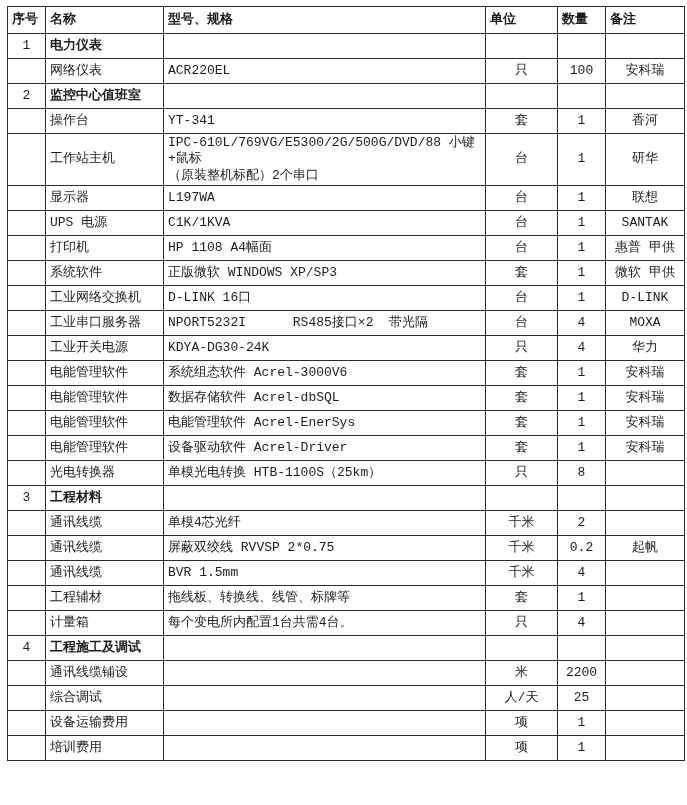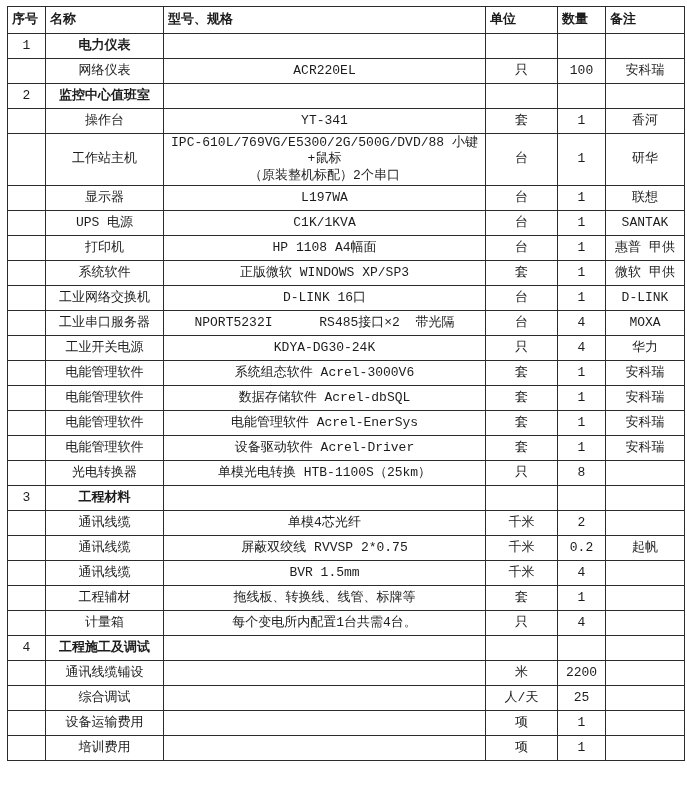--- a/index.html
+++ b/index.html
@@ -30,21 +30,21 @@
     overflow: hidden;
     vertical-align: middle;
     box-sizing: content-box;
   }
   table.bom th {
     font-weight: bold;
     text-align: left;
     height: 24px;
   }
   td.cell-center { text-align: center; }
-  td.cell-left   { text-align: center; }
+  td.cell-left   { text-align: left; }
   td.cell-spec {
     font-size: 12px;
     white-space: pre-wrap;
     line-height: 16px;
     word-break: break-all;
   }
   tr.section-row td.cell-name { font-weight: bold; }
 </style>
 </head>
 <body>

